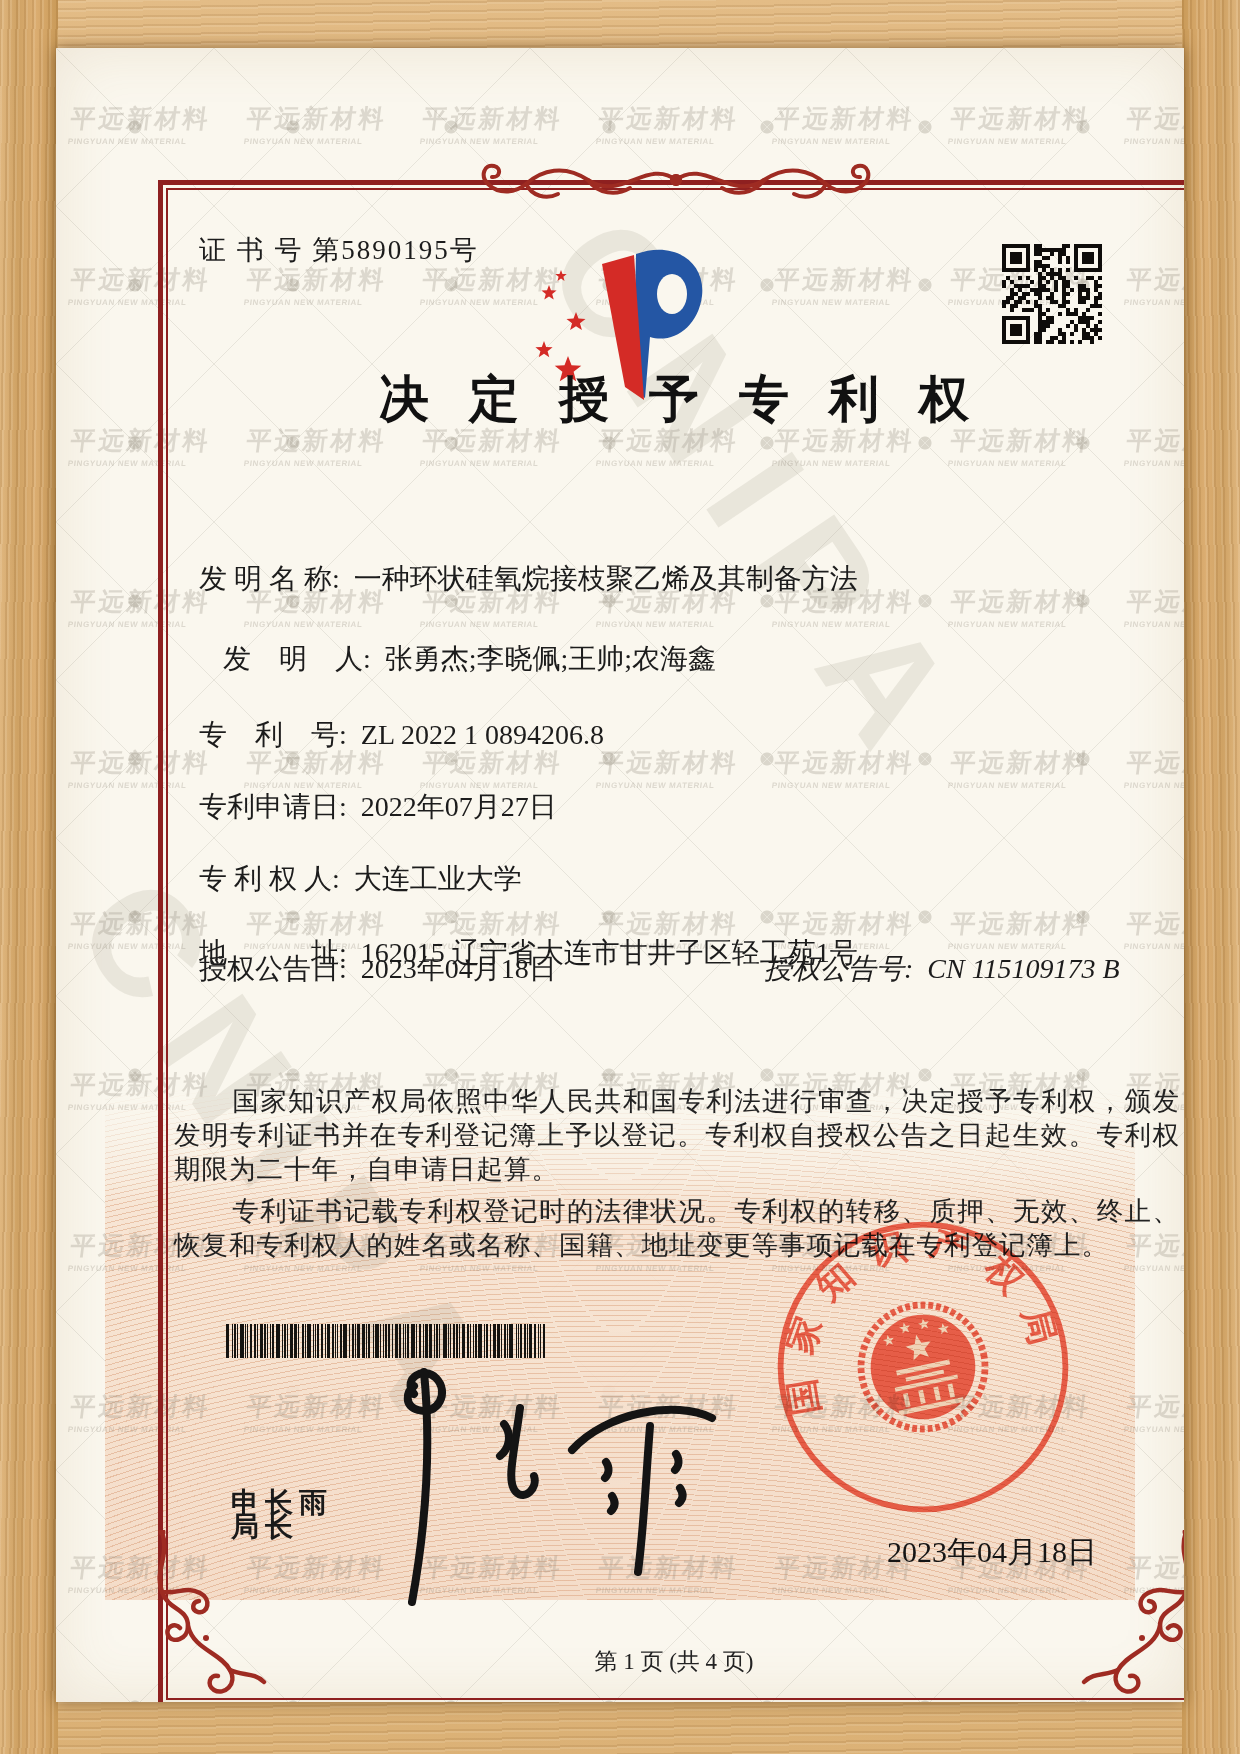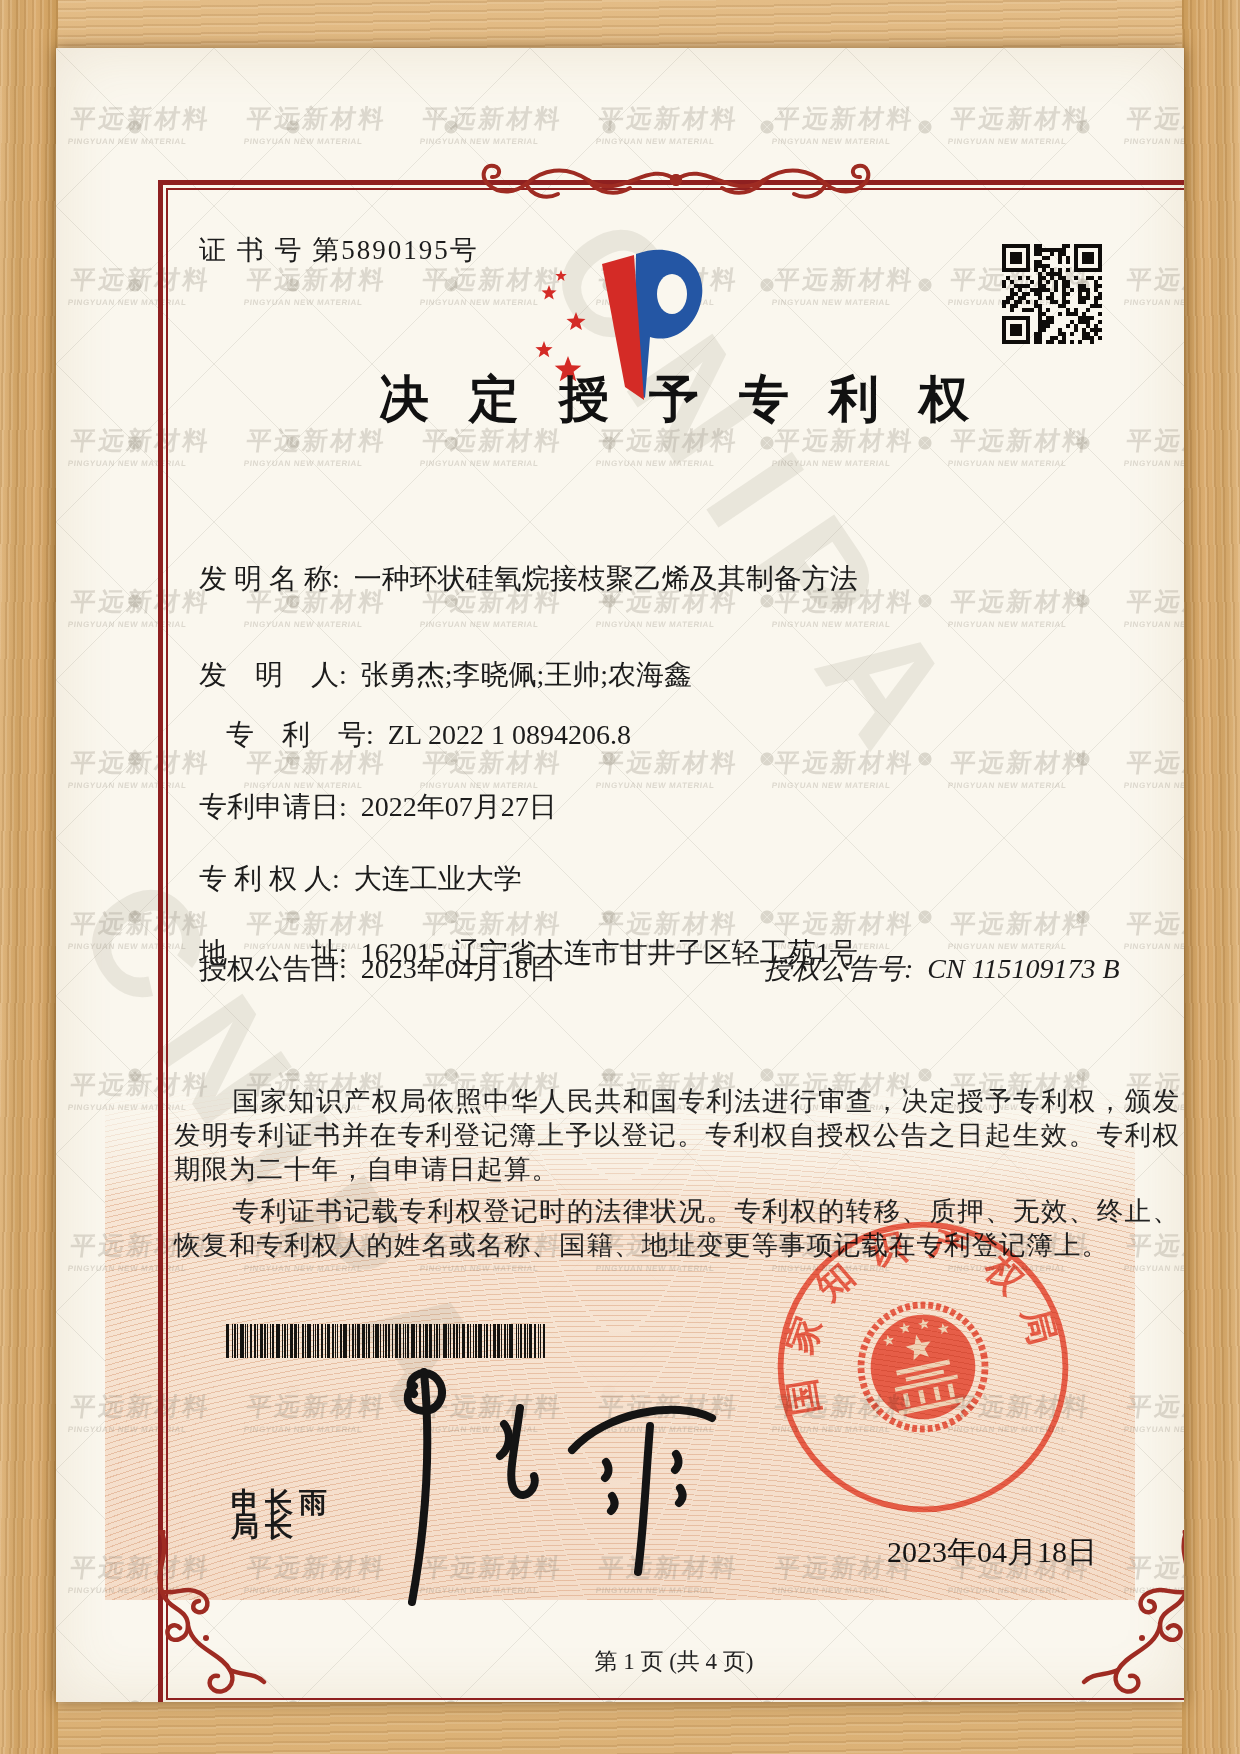--- a/index.html
+++ b/index.html
@@ -626,24 +626,24 @@
           <rect x="0" y="72" width="28" height="28" fill="#0e0c0a"></rect>
           <rect x="4" y="76" width="20" height="20" fill="#faf7ee"></rect>
           <rect x="8" y="80" width="12" height="12" fill="#0e0c0a"></rect>
         </svg>
 
       <div class="title">决定授予专利权</div>
 
       <div class="frow" style="top:512px;text-align:right;">
         <span class="lab">发 明 名 称:</span><span class="val">一种环状硅氧烷接枝聚乙烯及其制备方法</span>
       </div>
-      <div class="frow" style="top:608px;">
+      <div class="frow" style="top:592px;margin-left:24px;">
         <span class="lab">发　明　人:</span><span class="val">张勇杰;李晓佩;王帅;农海鑫</span>
       </div>
-      <div class="frow" style="top:668px;margin-left:27px;">
+      <div class="frow" style="top:668px;">
         <span class="lab">专　利　号:</span><span class="val">ZL 2022 1 0894206.8</span>
       </div>
       <div class="frow" style="top:740px;">
         <span class="lab">专利申请日:</span><span class="val">2022年07月27日</span>
       </div>
       <div class="frow" style="top:812px;">
         <span class="lab">专 利 权 人:</span><span class="val">大连工业大学</span>
       </div>
       <div class="frow" style="top:886px;">
         <span class="lab">地　　　址:</span><span class="val">162015 辽宁省大连市甘井子区轻工苑1号</span>

